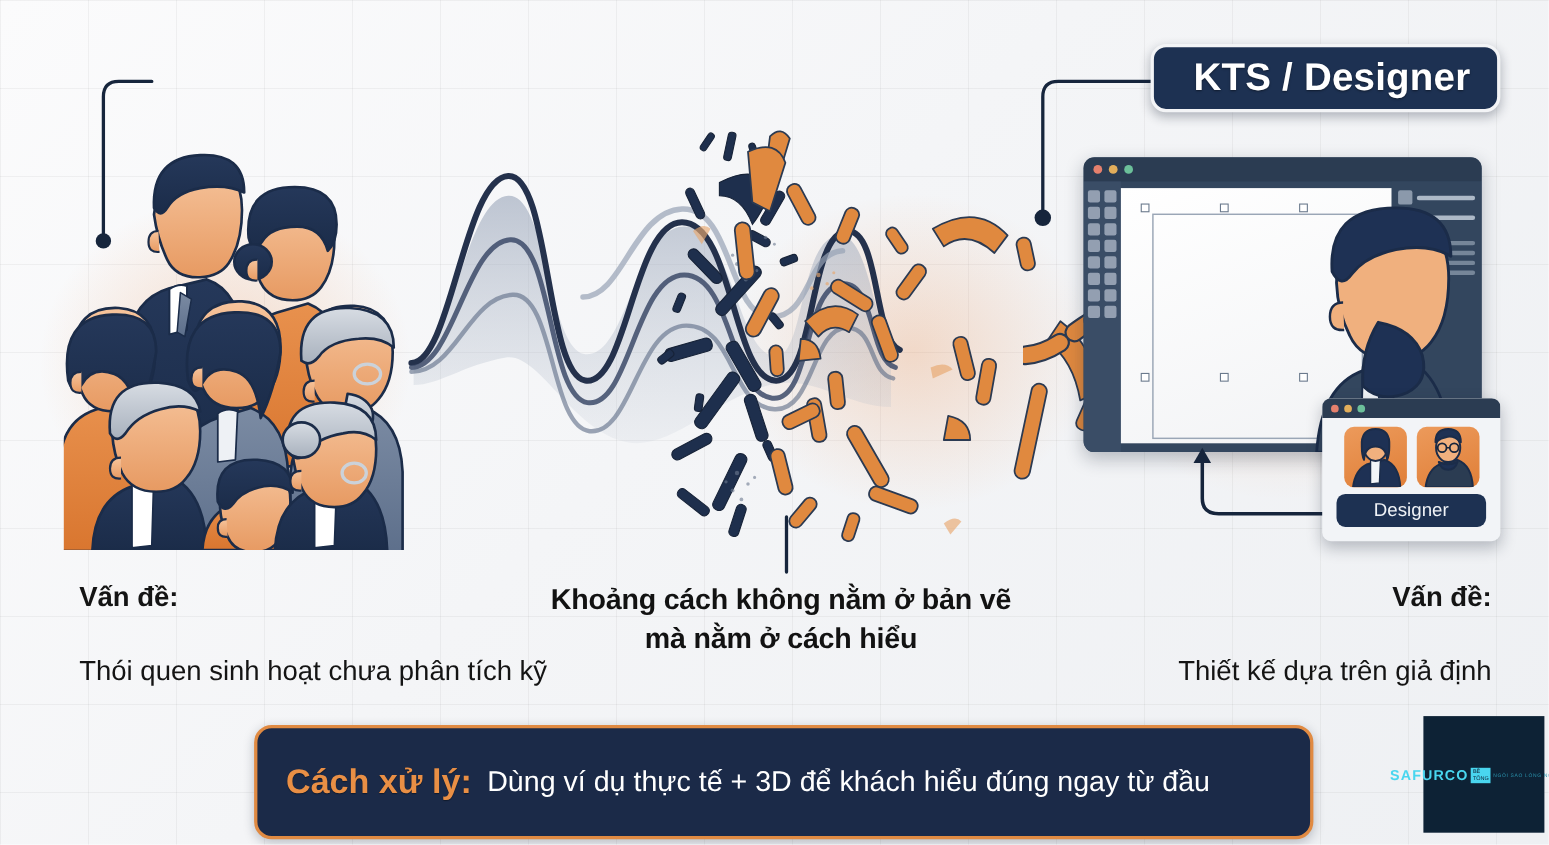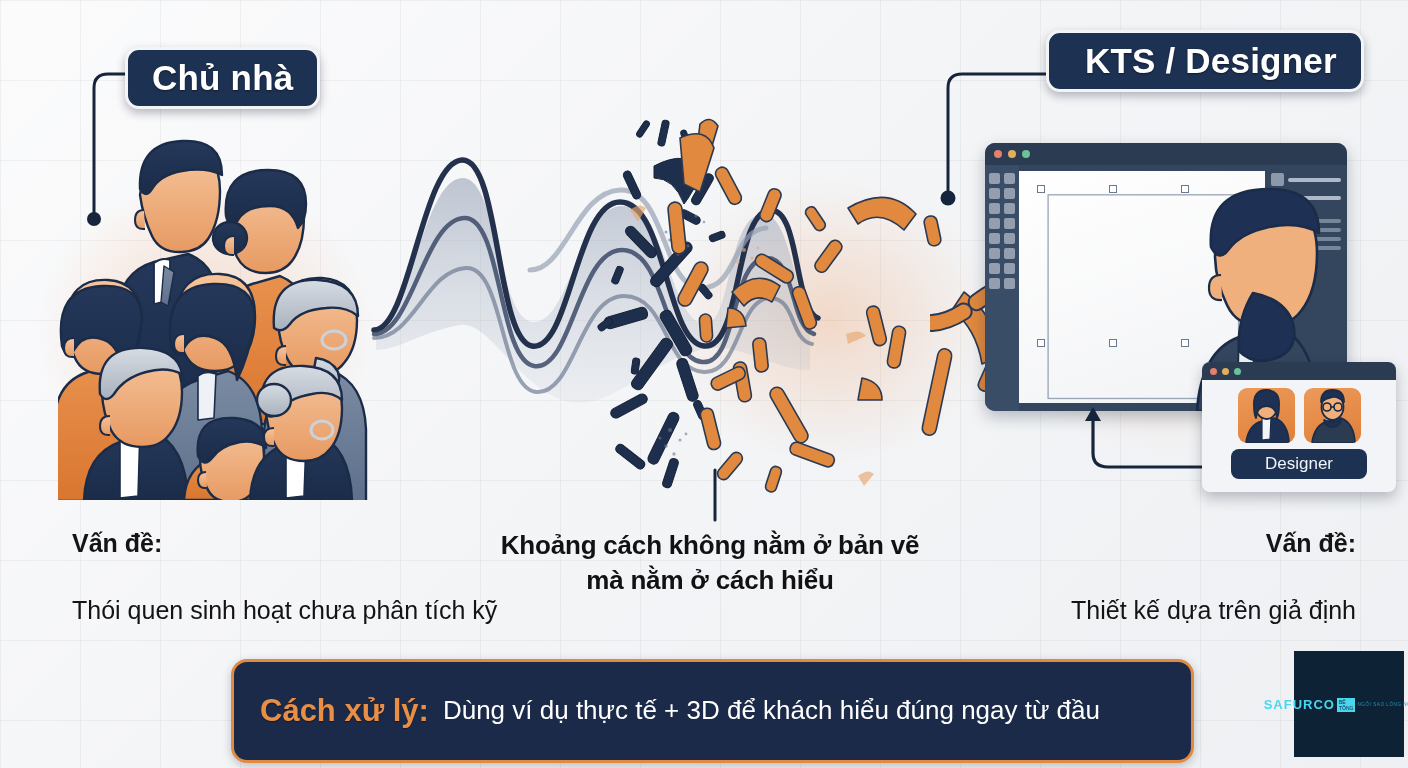--- a/index.html
+++ b/index.html
@@ -36,21 +36,21 @@
     border-radius:14px;
     border:3px solid #f3f4f6;
     box-shadow:0 4px 10px rgba(20,30,50,0.30);
     font-size:35px; font-weight:700;
     letter-spacing:0.2px;
     display:flex; align-items:center; justify-content:center;
     text-shadow:0 1px 2px rgba(0,0,0,0.45);
     padding:0 24px;
   }
   #badge-owner   { left:125px;  top:47px;  height:62px; }
-  #badge-designer{ left:1046px; top:30px;  height:62px;padding-left:36px; }
+  #badge-designer{ left:1046px; top:40px;  height:62px;padding-left:36px; }
 
   
   .conn { position:absolute; pointer-events:none; }
 
   
   .prob {
     position:absolute;
     color:#141414;
     font-size:25px;
     line-height:1.34;
@@ -131,21 +131,21 @@
   .pnl-row { display:flex; gap:4px; align-items:center; }
   .sw { width:13px; height:13px; border-radius:2px; }
   .sw.grey{background:#8b99ab;} .sw.orange{background:#e0893f;}
   .bar { height:4px; background:rgba(215,224,235,0.75); border-radius:2px; flex:1; }
   .bar.dim { background:rgba(200,212,226,0.45); }
   .sel-handle { position:absolute; width:8px; height:8px; background:#fff; border:1.4px solid #6b7a8d; }
 
   
   #call-window {
     position:absolute; left:1202px; top:362px;
-    width:194px; height:130px;
+    width:162px; height:130px;
     background:#f2f4f7;
     border-radius:8px;
     box-shadow:0 6px 14px rgba(25,35,55,0.28);
     overflow:hidden;
   }
   #call-titlebar { height:18px; background:#2b3c52; display:flex; align-items:center; padding-left:8px; gap:5px; }
   .tl.sm { width:7px; height:7px; }
   #call-avatars { display:flex; gap:9px; justify-content:center; padding:8px 10px 4px; }
   .avatar {
     width:57px; height:55px; border-radius:9px;
@@ -496,21 +496,20 @@
         </svg>
       </div>
     </div>
     <div id="call-label">Designer</div>
   </div>
 
   <svg class="conn" style="left:86px;top:68px;width:60px;height:162px;" viewBox="0 0 60 162">
     <path d="M52 6 L 22 6 Q 8 6 8 20 L 8 146" fill="none" stroke="#16253c" stroke-width="3" stroke-linecap="round"></path>
     <circle cx="8" cy="151" r="7" fill="#16253c"></circle>
   </svg>
-  <div class="badge" id="badge-owner">Chủ nhà</div>
 
   <svg class="conn" style="left:940px;top:68px;width:118px;height:142px;" viewBox="0 0 118 142">
     <path d="M112 6 L 22 6 Q 8 6 8 20 L 8 124" fill="none" stroke="#16253c" stroke-width="3" stroke-linecap="round"></path>
     <circle cx="8" cy="130" r="7.5" fill="#16253c"></circle>
   </svg>
   <div class="badge" id="badge-designer">KTS / Designer</div>
 
   <svg class="conn" style="left:708px;top:468px;width:14px;height:54px;" viewBox="0 0 14 54">
     <path d="M7 2 L 7 52" fill="none" stroke="#16253c" stroke-width="3" stroke-linecap="round"></path>
   </svg>

